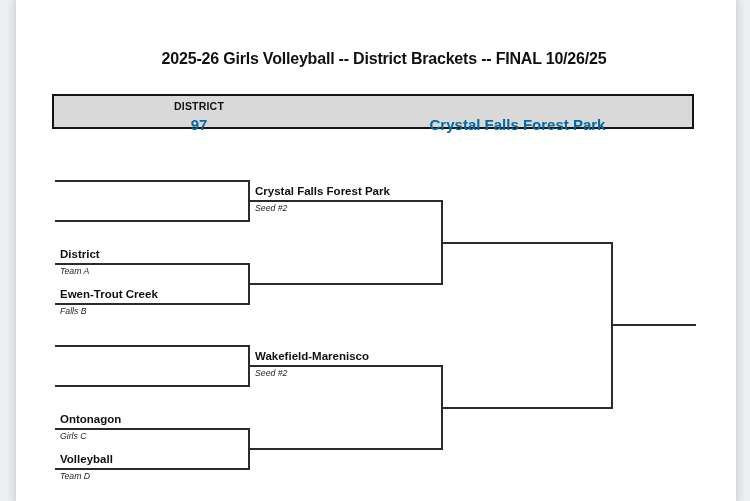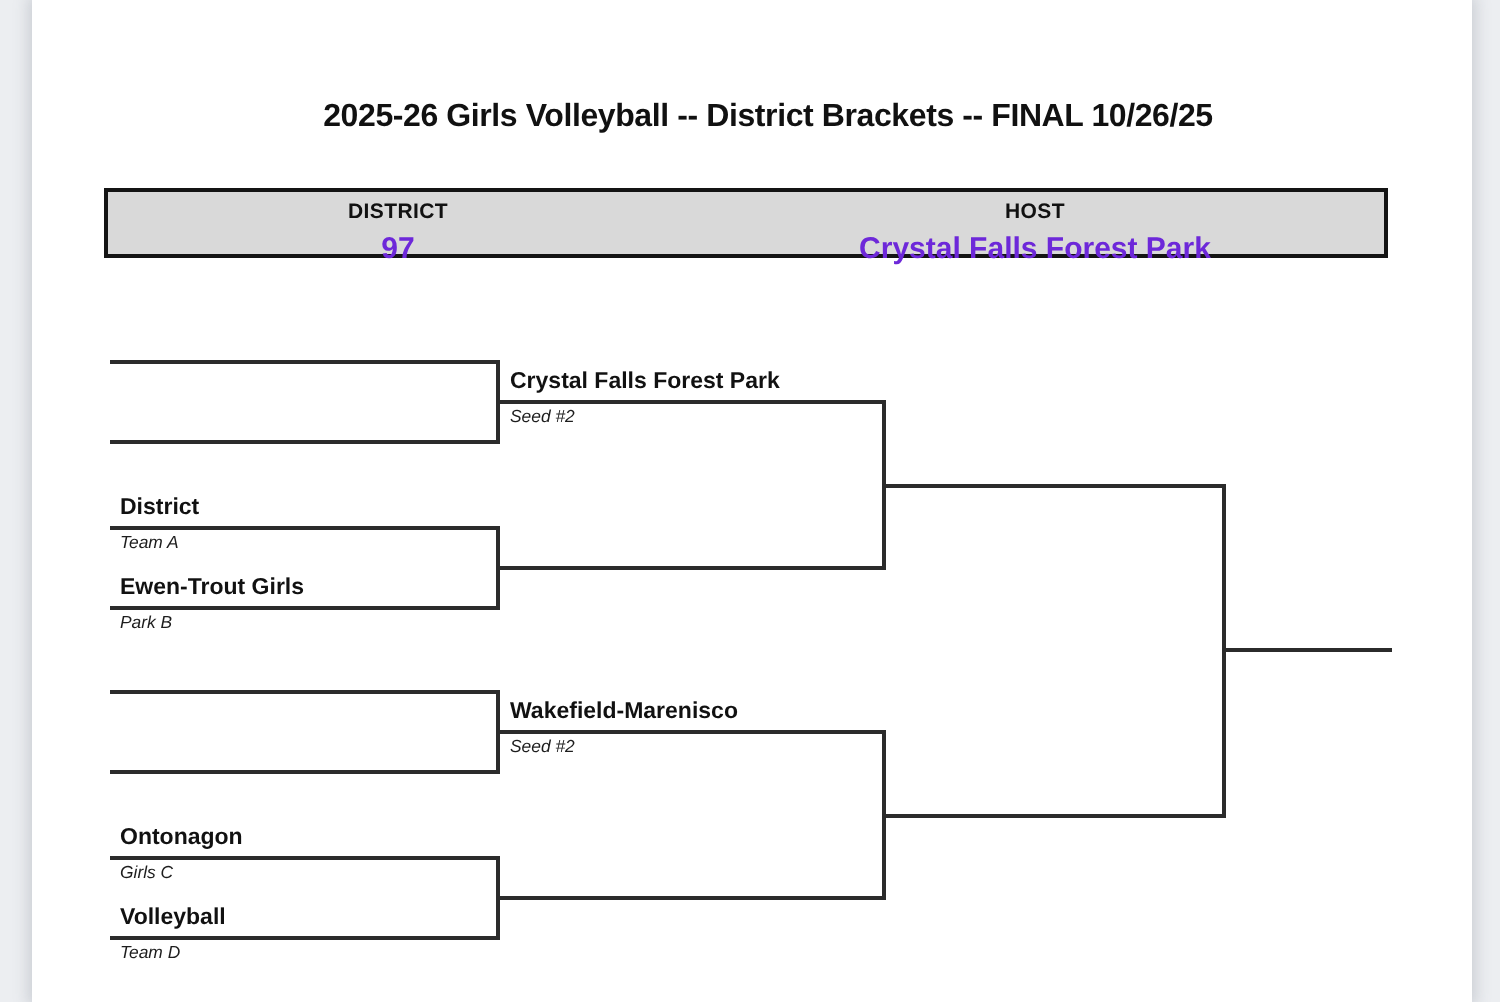--- a/index.html
+++ b/index.html
@@ -76,21 +76,21 @@
     color: #111111;
     letter-spacing: 0.2px;
   }
   .hdr-value {
     position: absolute;
     top: 20px;
     width: 100%;
     text-align: center;
     font-size: 15px;
     font-weight: bold;
-    color: #6d28d9;
+    color: #0369a1;
     white-space: nowrap;
   }
   
   .slot {
     position: absolute;
     height: 0;
   }
   .slot-line {
     position: absolute;
     left: 0;
@@ -130,21 +130,20 @@
     <div id="page-inner">
 
       <div id="doc-title">2025-26 Girls Volleyball -- District Brackets -- FINAL 10/26/25</div>
 
       <div id="header-box">
         <div class="hdr-col" id="hdr-col-district">
           <div class="hdr-label">DISTRICT</div>
           <div class="hdr-value">97</div>
         </div>
         <div class="hdr-col" id="hdr-col-host">
-          <div class="hdr-label">HOST</div>
           <div class="hdr-value">Crystal Falls Forest Park</div>
         </div>
       </div>
 
       <div class="slot" style="left:39px; top:180px; width:195px;">
         <div class="slot-line" style="width:195px;"></div>
         <div class="slot-name"></div>
         <div class="slot-sub"></div>
       </div>
       <div class="slot" style="left:39px; top:220px; width:195px;">
@@ -153,22 +152,22 @@
         <div class="slot-sub"></div>
       </div>
 
       <div class="slot" style="left:39px; top:263px; width:195px;">
         <div class="slot-line" style="width:195px;"></div>
         <div class="slot-name">District</div>
         <div class="slot-sub">Team A</div>
       </div>
       <div class="slot" style="left:39px; top:303px; width:195px;">
         <div class="slot-line" style="width:195px;"></div>
-        <div class="slot-name">Ewen-Trout Girls</div>
-        <div class="slot-sub">Park B</div>
+        <div class="slot-name">Ewen-Trout Creek</div>
+        <div class="slot-sub">Falls B</div>
       </div>
 
       <div class="slot" style="left:39px; top:345px; width:195px;">
         <div class="slot-line" style="width:195px;"></div>
         <div class="slot-name"></div>
         <div class="slot-sub"></div>
       </div>
       <div class="slot" style="left:39px; top:385px; width:195px;">
         <div class="slot-line" style="width:195px;"></div>
         <div class="slot-name"></div>

